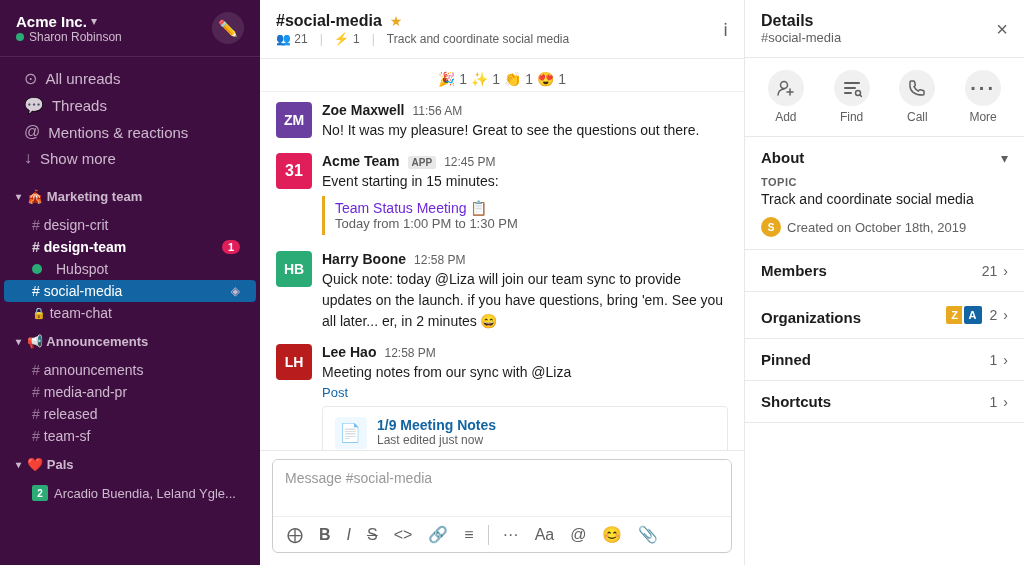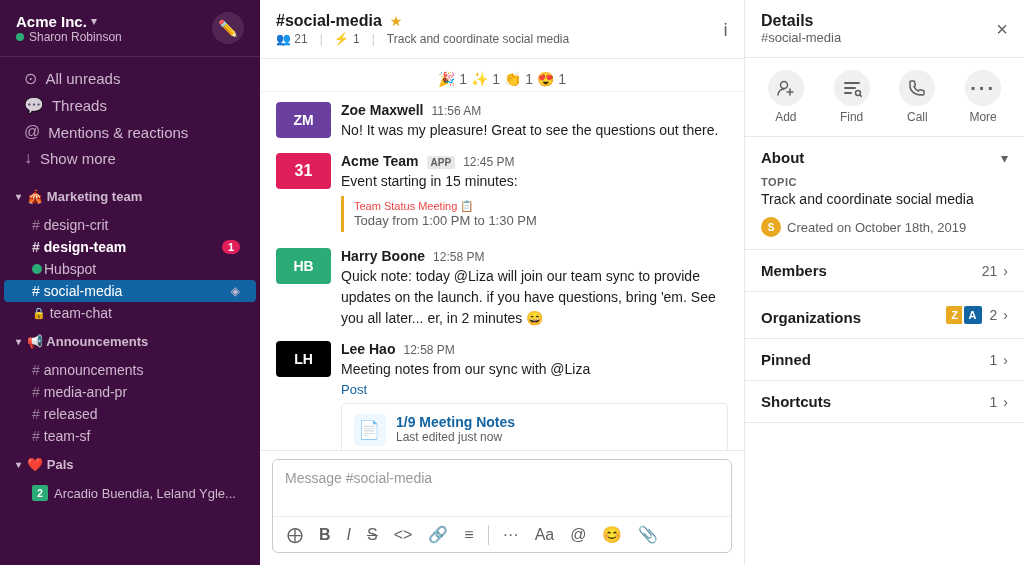--- a/index.html
+++ b/index.html
@@ -21,50 +21,50 @@
     .sidebar-scroll::-webkit-scrollbar-thumb { background: rgba(255,255,255,0.2); border-radius: 2px; }
     .section-header { padding: 6px 16px; font-size: 13px; font-weight: 700; color: #cdb9ce; display: flex; align-items: center; gap: 6px; cursor: pointer; margin: 4px 0; }
     .section-header .arrow { font-size: 10px; }
     .channel-item { padding: 3px 16px 3px 28px; font-size: 14px; cursor: pointer; display: flex; align-items: center; justify-content: space-between; color: #cdb9ce; border-radius: 4px; margin: 0 4px; }
     .channel-item.active { background: #1264a3; color: #fff; }
     .channel-item .channel-name { display: flex; align-items: center; gap: 4px; }
     .channel-item .badge { background: #e01e5a; color: #fff; border-radius: 10px; font-size: 11px; font-weight: 700; padding: 1px 6px; min-width: 18px; text-align: center; }
     .channel-item .bookmark-icon { font-size: 12px; }
     .dm-item { padding: 3px 16px 3px 28px; font-size: 14px; cursor: pointer; display: flex; align-items: center; gap: 6px; color: #cdb9ce; border-radius: 4px; margin: 0 4px; }
     .dm-avatar { width: 16px; height: 16px; background: #2bac76; border-radius: 2px; display: flex; align-items: center; justify-content: center; font-size: 10px; color: #fff; font-weight: 700; flex-shrink: 0; }
-    .hubspot-item { padding: 3px 16px 3px 28px; font-size: 14px; cursor: pointer; display: flex; align-items: center; gap: 2px; color: #cdb9ce; border-radius: 4px; margin: 0 4px; }
+    .hubspot-item { padding: 3px 16px 3px 28px; font-size: 14px; cursor: pointer; display: flex; align-items: center; gap: 14px; color: #cdb9ce; border-radius: 4px; margin: 0 4px; }
     .hubspot-dot { width: 10px; height: 10px; background: #2bac76; border-radius: 50%; flex-shrink: 0; }
 
     
     .main { flex: 1; display: flex; flex-direction: column; background: #fff; height: 100%; }
     .chat-header { padding: 12px 16px; border-bottom: 1px solid #e8e8e8; display: flex; align-items: center; justify-content: space-between; }
     .chat-title { display: flex; align-items: center; gap: 8px; }
     .chat-title .channel-title { font-size: 16px; font-weight: 700; color: #1d1c1d; }
     .chat-title .star { color: #e8a820; font-size: 14px; }
     .chat-meta { display: flex; align-items: center; gap: 12px; margin-top: 2px; font-size: 12px; color: #616061; }
     .chat-meta .separator { color: #ccc; }
     .info-btn { background: none; border: none; cursor: pointer; color: #616061; font-size: 18px; }
     .messages { flex: 1; overflow-y: auto; padding: 8px 0; }
     .messages::-webkit-scrollbar { width: 6px; }
     .messages::-webkit-scrollbar-thumb { background: #ccc; border-radius: 3px; }
     .emoji-row { text-align: center; padding: 4px 0; font-size: 14px; color: #616061; border-bottom: 1px solid #f0f0f0; margin-bottom: 4px; }
     .message { padding: 6px 16px; display: flex; gap: 10px; position: relative; }
-    .msg-avatar { width: 55px; height: 36px; border-radius: 4px; flex-shrink: 0; font-size: 14px; font-weight: 700; color: #fff; display: flex; align-items: center; justify-content: center; }
+    .msg-avatar { width: 36px; height: 36px; border-radius: 4px; flex-shrink: 0; font-size: 14px; font-weight: 700; color: #fff; display: flex; align-items: center; justify-content: center; }
     .msg-avatar.zoe { background: #6b3fa0; }
     .msg-avatar.acme { background: #e01e5a; font-size: 16px; }
     .msg-avatar.harry { background: #2bac76; }
-    .msg-avatar.lee { background: #000000; }
+    .msg-avatar.lee { background: #b91c1c; }
     .msg-content { flex: 1; }
     .msg-header { display: flex; align-items: baseline; gap: 8px; margin-bottom: 2px; }
     .msg-name { font-weight: 700; font-size: 14px; color: #1d1c1d; }
     .msg-app { background: #e8e8e8; color: #616061; font-size: 10px; font-weight: 600; padding: 1px 4px; border-radius: 2px; text-transform: uppercase; }
     .msg-time { font-size: 12px; color: #616061; }
     .msg-text { font-size: 14px; color: #1d1c1d; line-height: 1.5; }
     .meeting-card { border-left: 3px solid #e8a820; padding: 4px 10px; margin: 4px 0; }
-    .meeting-title { color: #ef4444; font-size: 11px; font-weight: 500; display: flex; align-items: center; gap: 4px; }
+    .meeting-title { color: #6d28d9; font-size: 14px; font-weight: 500; display: flex; align-items: center; gap: 4px; }
     .meeting-time { font-size: 13px; color: #616061; }
     .post-card { border: 1px solid #e8e8e8; border-radius: 4px; padding: 10px 12px; margin-top: 6px; display: flex; align-items: flex-start; gap: 10px; }
     .post-icon { width: 32px; height: 32px; background: #f0f8ff; border-radius: 4px; display: flex; align-items: center; justify-content: center; font-size: 18px; flex-shrink: 0; }
     .post-title { font-size: 14px; font-weight: 600; color: #1264a3; }
     .post-subtitle { font-size: 12px; color: #616061; }
     .message-input-area { padding: 8px 12px 12px; border-top: 1px solid #e8e8e8; }
     .message-input-box { border: 1px solid #ccc; border-radius: 6px; overflow: hidden; }
     .message-input { width: 100%; border: none; outline: none; padding: 10px 12px; font-size: 14px; color: #1d1c1d; background: #fff; resize: none; font-family: inherit; }
     .message-input::placeholder { color: #999; }
     .input-toolbar { display: flex; align-items: center; gap: 4px; padding: 4px 8px; border-top: 1px solid #eee; }

